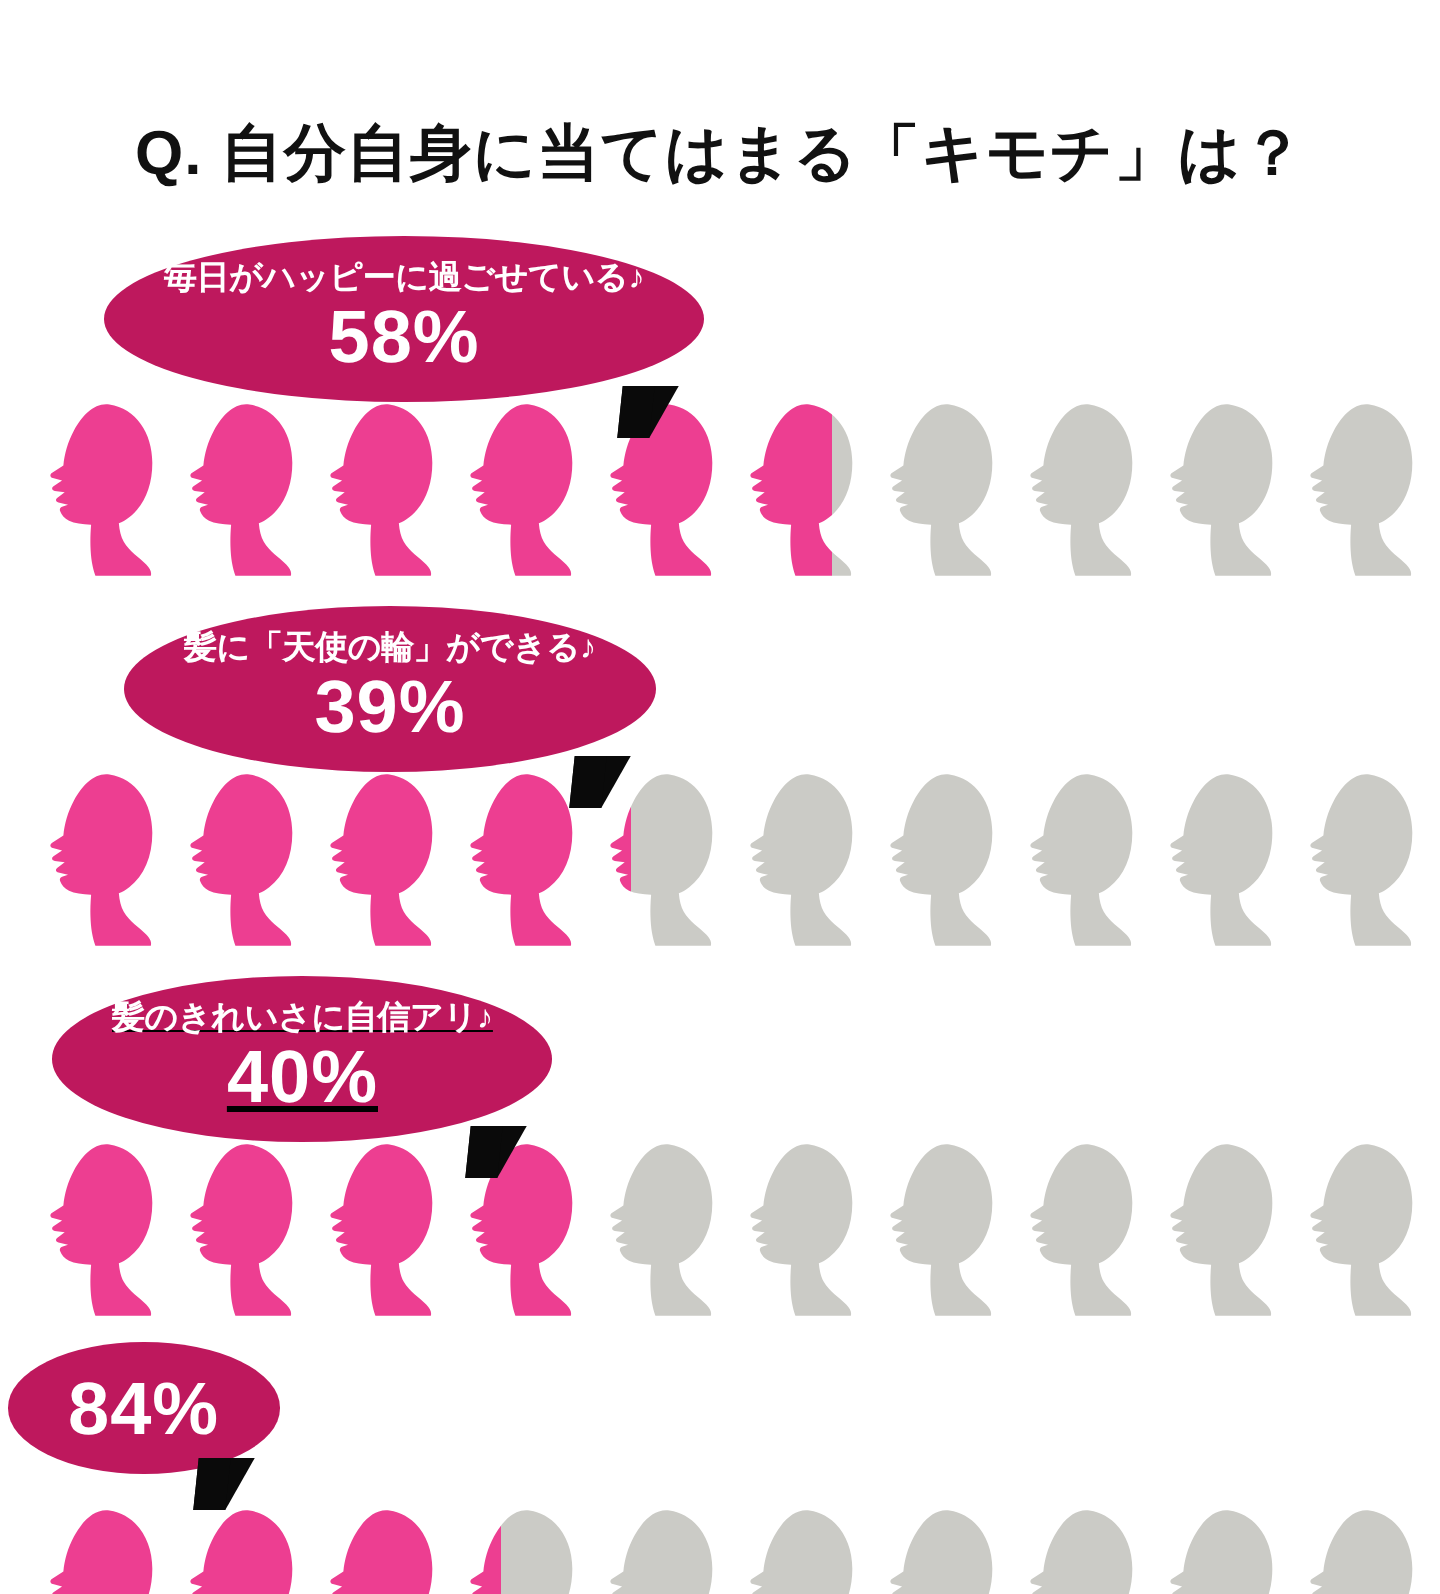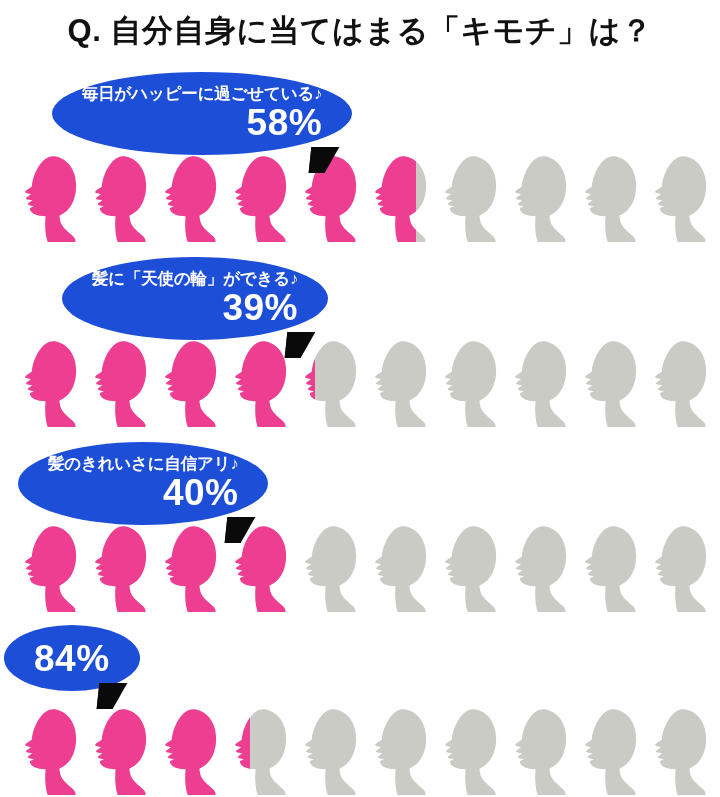--- a/index.html
+++ b/index.html
@@ -10,20 +10,21 @@
     background: #ffffff;
     font-family: "Liberation Sans", "DejaVu Sans", sans-serif;
     overflow: hidden;
   }
 
   #infographic {
     position: relative;
     width: 720px;
     height: 627px;
     background: #ffffff;
+    margin-top: 46px;
   }
 
   
   .title {
     position: absolute;
     top: 10px;
     left: 0;
     width: 720px;
     text-align: center;
     font-size: 31px;
@@ -41,24 +42,24 @@
   }
 
   
   .bubble-wrap {
     position: absolute;
     top: 0;
   }
 
   .bubble {
     position: relative;
-    background: #1d4ed8;
+    background: #be185d;
     border-radius: 50% / 50%;
     color: #ffffff;
-    text-align: right;
+    text-align: center;
     padding: 13px 30px 11px 30px;
     z-index: 3;
   }
 
   .bubble-label {
     font-size: 16.5px;
     font-weight: bold;
     line-height: 1.05;
     white-space: nowrap;
     letter-spacing: -0.2px;
@@ -243,21 +244,21 @@
         </div>
         <div class="icon">
           <svg viewBox="0 0 80 108" xmlns="http://www.w3.org/2000/svg">
             <path d="M44.5,2.2 C60.5,4.6 70.5,19.5 70.5,37.5 C70.5,52 65.5,63.5 56.5,70.5 C54.2,72.3 52.3,73.4 50.2,74.2 C50.6,78.5 51.4,82.3 53.2,85.4 C56.6,91.2 62.2,94.6 66.8,99.2 C69.2,101.6 70.2,104.0 69.6,106.0 L36.0,106.0 C34.2,101.2 33.2,95.0 33.0,88.0 C32.9,84.2 33.0,79.6 33.4,75.0 C28.0,74.8 23.4,74.2 20.0,72.6 C17.2,71.2 15.4,69.2 14.6,66.8 C14.2,65.6 14.6,64.6 15.8,64.2 L19.4,63.0 L13.6,61.6 C12.0,61.2 11.6,59.8 12.8,58.8 L17.4,55.4 L11.4,54.6 C9.6,54.3 9.2,52.8 10.6,51.8 L15.8,48.2 L10.2,46.8 C8.4,46.3 8.2,44.6 9.8,43.6 L16.6,39.2 C17.2,32.2 19.4,24.6 23.0,18.0 C28.2,8.4 35.6,0.9 44.5,2.2 Z" fill="#CBCBC6"></path>
           </svg>
         </div>
       </div>
   </div>
 
   <div class="section" id="sec2" style="top:442px;">
-    <div class="bubble-wrap" style="left:18px;">
+    <div class="bubble-wrap" style="left:26px;text-decoration:underline;">
       <div class="bubble">
         <div class="bubble-label">髪のきれいさに自信アリ♪</div>
         <div class="bubble-value">40%</div>
         <div class="bubble-tail"></div>
       </div>
     </div>
     <div class="icon-row" id="row2" style="top:73px;">
         <div class="icon">
           <svg viewBox="0 0 80 108" xmlns="http://www.w3.org/2000/svg">
             <path d="M44.5,2.2 C60.5,4.6 70.5,19.5 70.5,37.5 C70.5,52 65.5,63.5 56.5,70.5 C54.2,72.3 52.3,73.4 50.2,74.2 C50.6,78.5 51.4,82.3 53.2,85.4 C56.6,91.2 62.2,94.6 66.8,99.2 C69.2,101.6 70.2,104.0 69.6,106.0 L36.0,106.0 C34.2,101.2 33.2,95.0 33.0,88.0 C32.9,84.2 33.0,79.6 33.4,75.0 C28.0,74.8 23.4,74.2 20.0,72.6 C17.2,71.2 15.4,69.2 14.6,66.8 C14.2,65.6 14.6,64.6 15.8,64.2 L19.4,63.0 L13.6,61.6 C12.0,61.2 11.6,59.8 12.8,58.8 L17.4,55.4 L11.4,54.6 C9.6,54.3 9.2,52.8 10.6,51.8 L15.8,48.2 L10.2,46.8 C8.4,46.3 8.2,44.6 9.8,43.6 L16.6,39.2 C17.2,32.2 19.4,24.6 23.0,18.0 C28.2,8.4 35.6,0.9 44.5,2.2 Z" fill="#ED3E91"></path>

